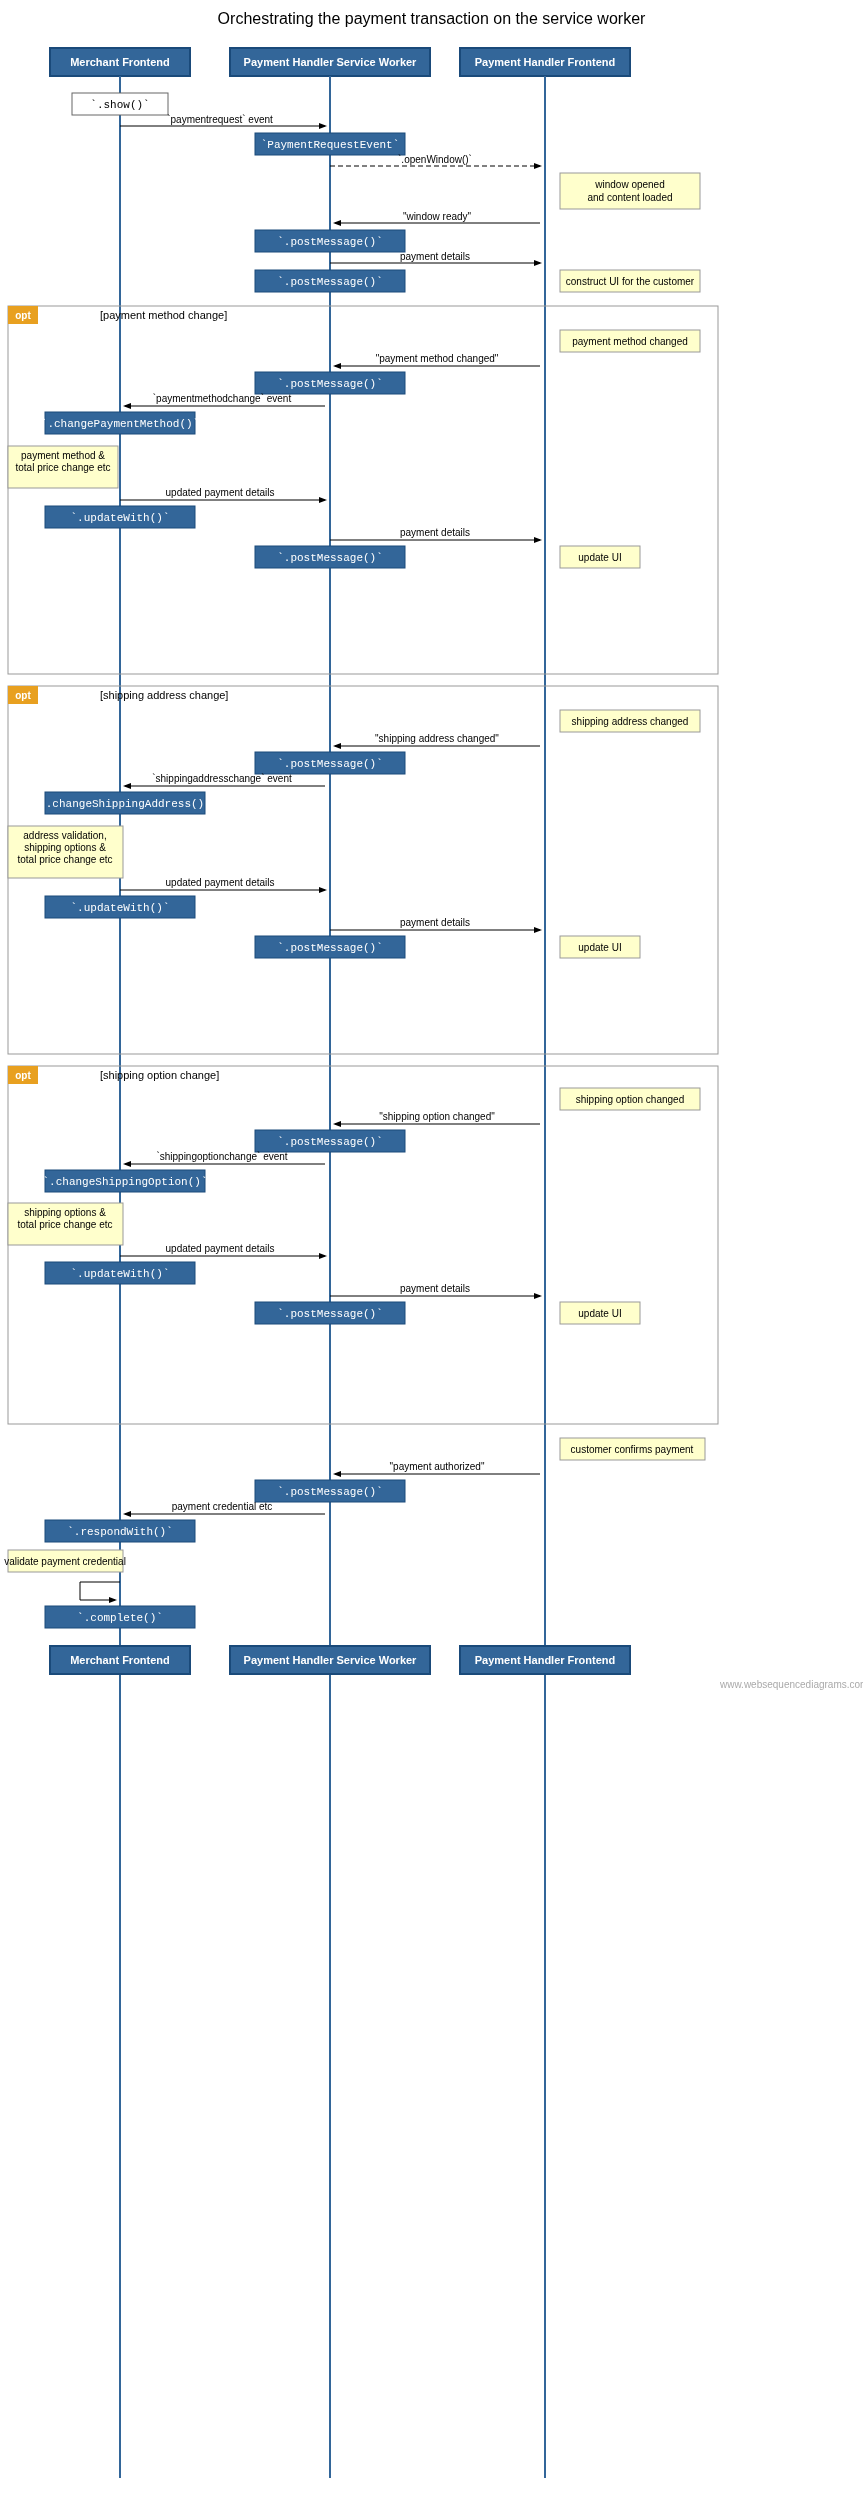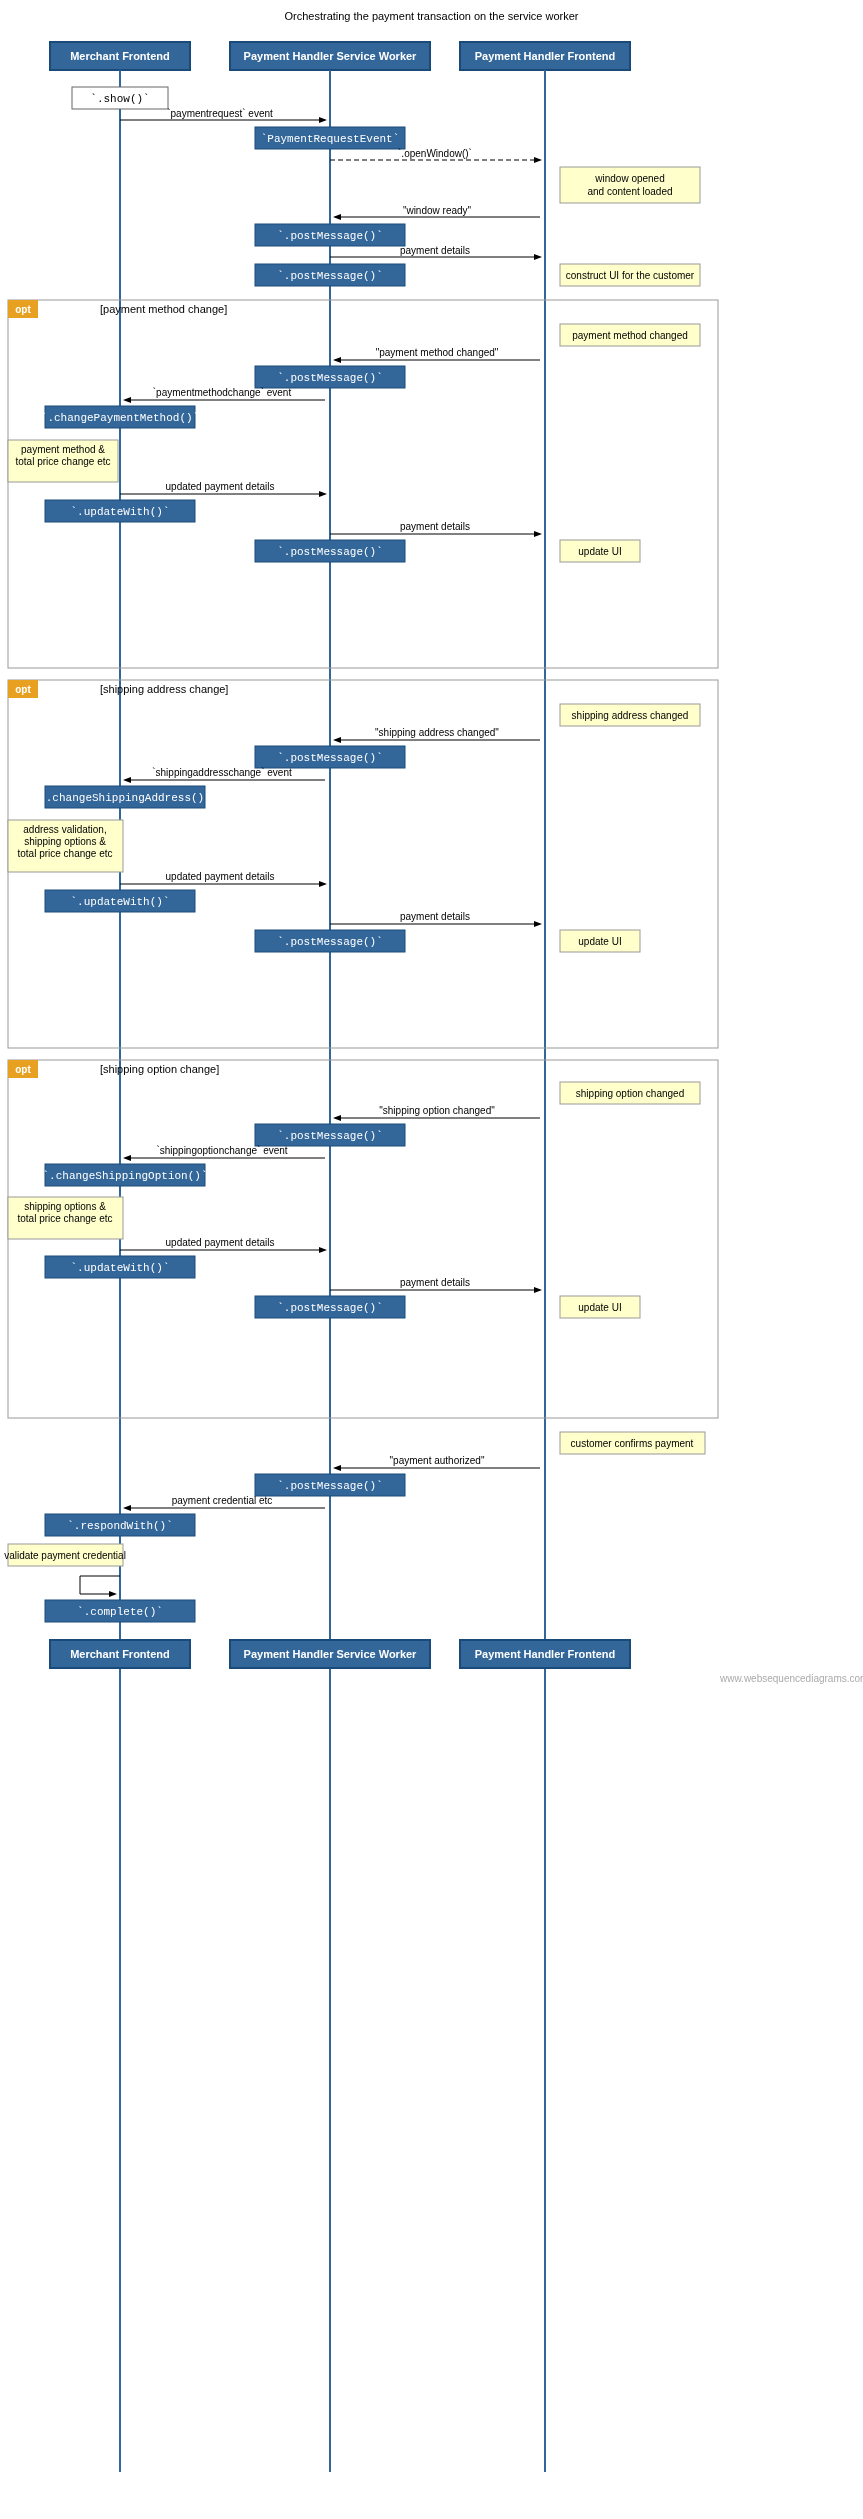--- a/index.html
+++ b/index.html
@@ -15,21 +15,21 @@
     }
 
     .diagram-container {
       width: 863px;
       position: relative;
       padding: 10px 0;
     }
 
     .title {
       text-align: center;
-      font-size: 11px;
+      font-size: 16px;
       font-weight: normal;
       margin-bottom: 10px;
       font-family: Arial, sans-serif;
     }
 
     
     .diagram-svg {
       display: block;
     }
   </style>

